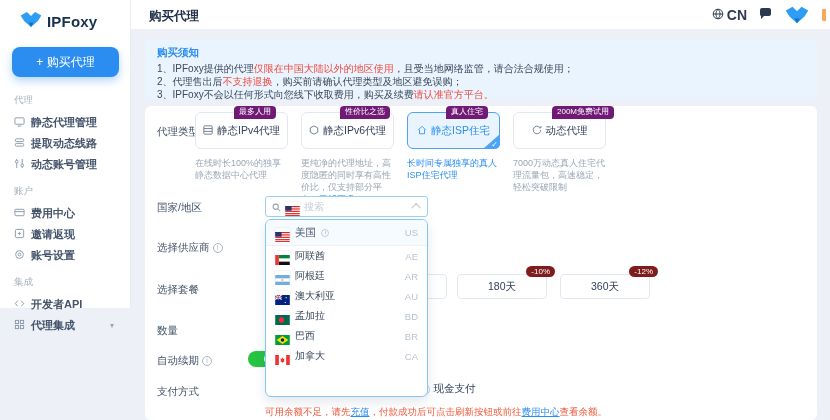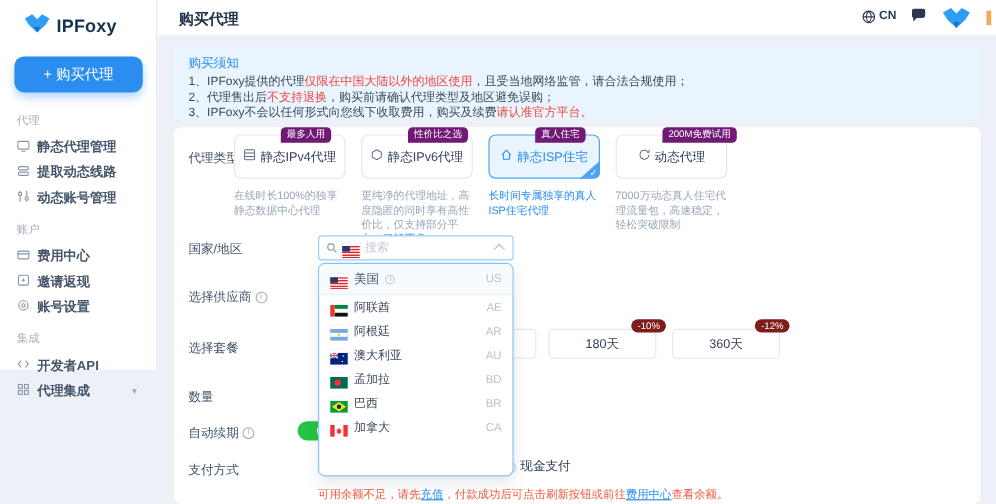--- a/index.html
+++ b/index.html
@@ -17,27 +17,27 @@
   .nav { position:absolute; top:84px; left:0; right:0; padding:0 12px; }
   .nav-section-label { font-size:9.5px; color:#a6b0bd; margin:10px 2px 5px; }
   .nav-item { display:flex; align-items:center; gap:6px; height:21px; font-size:11px; color:#45546b; cursor:pointer; position:relative; padding-left:2px;font-weight:bold; }
   .nav-item svg { flex:0 0 auto; }
   .nav-chevron { position:absolute; right:4px; color:#9aa6b5; font-size:8px; }
 
   
   .header { position:absolute; left:131px; top:0; width:699px; height:30px; background:#fff; border-bottom:1px solid #eef1f5; z-index:5; overflow:hidden; }
   .header-title { position:absolute; left:18px; top:8px; font-size:12.5px; font-weight:bold; color:#22324a; }
   .header-right { position:absolute; right:4px; top:0; height:30px; display:flex; align-items:center; gap:12px; }
-  .lang { display:flex; align-items:flex-start; gap:3px; font-size:10px; font-weight:bold; color:#2c3a50; cursor:pointer; }
+  .lang { display:flex; align-items:flex-end; gap:3px; font-size:14px; font-weight:bold; color:#2c3a50; cursor:pointer; }
   .avatar { width:26px; height:22px; display:flex; align-items:center; justify-content:center; cursor:pointer; }
   .clip-orange { width:4px; height:12px; background:#f59a3e; opacity:.85; border-radius:1px 0 0 1px; }
 
   
   .notice { position:absolute; left:145px; top:40px; width:672px; height:59px; background:#eaf4ff; border-radius:4px; padding:6px 12px; }
-  .notice-title { font-size:10.5px; font-weight:normal; color:#2b8df0; margin-bottom:2px; }
+  .notice-title { font-size:10.5px; font-weight:bold; color:#2b8df0; margin-bottom:2px; }
   .notice-line { font-size:10px; color:#3c4858; line-height:13px; }
   .notice-line .hl { color:#f0483e; }
 
   
   .form-card { position:absolute; left:145px; top:106px; width:672px; height:314px; background:#fff; border-radius:6px; }
   .row-label { position:absolute; left:12px; font-size:10.5px; color:#44546a; display:flex; align-items:center; gap:3px; }
   .info-icon { width:10px; height:10px; border:1px solid #aab4c0; border-radius:50%; color:#aab4c0; font-size:7px; line-height:8px;
                text-align:center; font-style:normal; cursor:pointer; display:inline-block; }
   .info-icon::after { content:"i"; }
 

